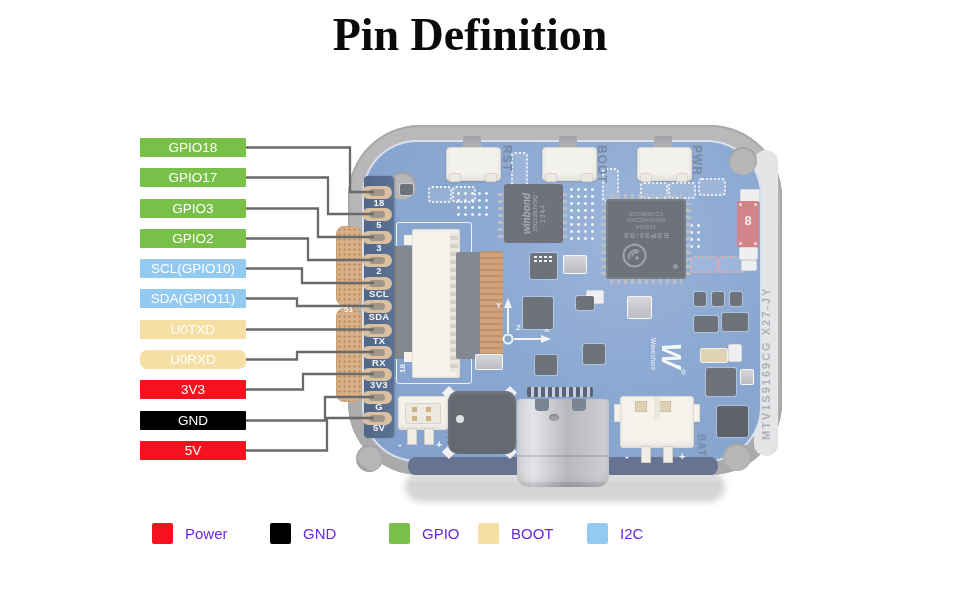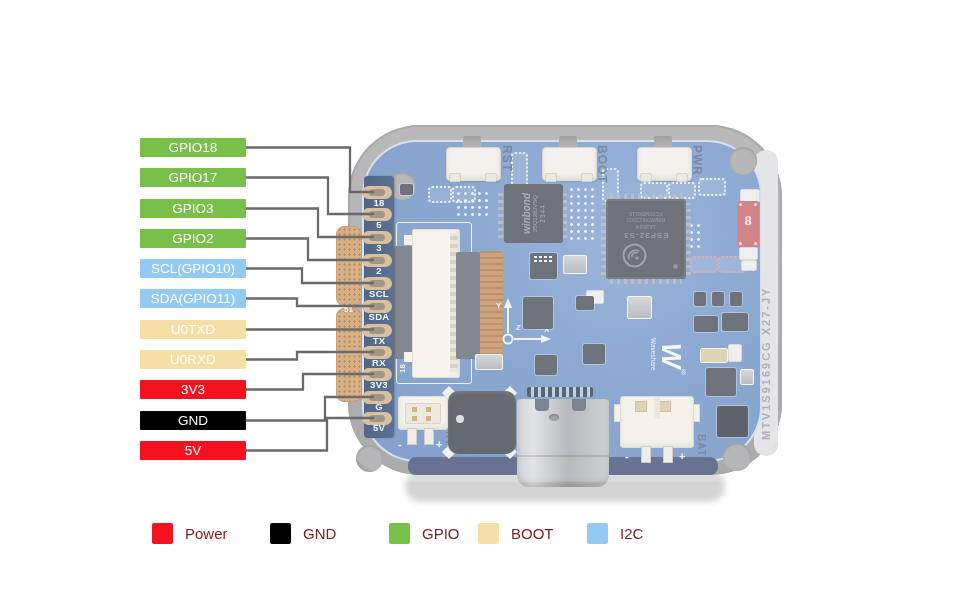--- a/index.html
+++ b/index.html
@@ -64,30 +64,31 @@
   .jst-leg{position:absolute;width:8px;height:15px;background:#EDEAE2;border:1px solid #C8C3B8;}
   .sign{position:absolute;color:#EFF2F7;font-weight:bold;font-size:11px;}
   .copper{position:absolute;width:24px;background:#D0A070;border:1px solid #BE8A54;border-radius:8px;
           background-image:radial-gradient(circle, rgba(150,95,40,0.55) 1px, transparent 1.3px);
           background-size:5px 5px;}
   .fade{position:absolute;left:332px;top:118px;width:456px;height:364px;border-radius:80px;
         background:rgba(255,255,255,0.17);pointer-events:none;}
   
   .legend-item{position:absolute;top:522px;height:23px;display:flex;align-items:center;gap:12px;}
   .legend-swatch{width:21px;height:21px;border-radius:2px;display:inline-block;}
-  .legend-label{font-size:15px;color:#7f1d1d;}
+  .legend-label{font-size:15px;color:#6d28d9;}
   .lines-svg{position:absolute;left:0;top:0;z-index:50;pointer-events:none;}
   .edge-text{position:absolute;writing-mode:vertical-rl;transform:rotate(180deg);
              color:#9DA2A9;font-weight:bold;font-size:11px;letter-spacing:2px;}
 </style>
 </head>
 <body>
 
 <div class="stage">
 
+  <div class="title">Pin Definition</div>
 
   <div class="shadow-blur"></div>
   <div class="frame"></div>
   <div class="lightband"></div>
   <div class="pcb"></div>
 
   <div class="corner-hole" style="left:388px;top:172px;width:28px;height:28px;"></div>
   <div class="corner-hole" style="left:729px;top:147px;width:28px;height:28px;"></div>
   <div class="corner-hole" style="left:356px;top:445px;width:27px;height:27px;"></div>
   <div class="corner-hole" style="left:723px;top:443px;width:28px;height:28px;"></div>
@@ -313,21 +314,21 @@
 
   <div class="fade"></div>
 
   <div class="callout" style="top:138px;" data-cat="gpio">GPIO18</div>
   <div class="callout" style="top:168px;" data-cat="gpio">GPIO17</div>
   <div class="callout" style="top:199px;" data-cat="gpio">GPIO3</div>
   <div class="callout" style="top:229px;" data-cat="gpio">GPIO2</div>
   <div class="callout" style="top:259px;" data-cat="i2c">SCL(GPIO10)</div>
   <div class="callout" style="top:289px;" data-cat="i2c">SDA(GPIO11)</div>
   <div class="callout" style="top:320px;" data-cat="uart">U0TXD</div>
-  <div class="callout" style="top:350px;" data-cat="uart">U0RXD</div>
+  <div class="callout" style="top:350px;border-radius:7px;" data-cat="uart">U0RXD</div>
   <div class="callout" style="top:380px;" data-cat="power">3V3</div>
   <div class="callout" style="top:411px;" data-cat="gnd">GND</div>
   <div class="callout" style="top:441px;" data-cat="power">5V</div>
 
   <svg class="lines-svg" width="970" height="600" viewBox="0 0 970 600">
     <g fill="none" stroke="#6A6A6A" stroke-width="2.3">
       <polyline points="246,147.5 350,147.5 350,192 374,192"></polyline>
       <polyline points="246,177.5 328,177.5 328,214 374,214"></polyline>
       <polyline points="246,208.5 318,208.5 318,237 374,237"></polyline>
       <polyline points="246,238.5 308,238.5 308,260 374,260"></polyline>

